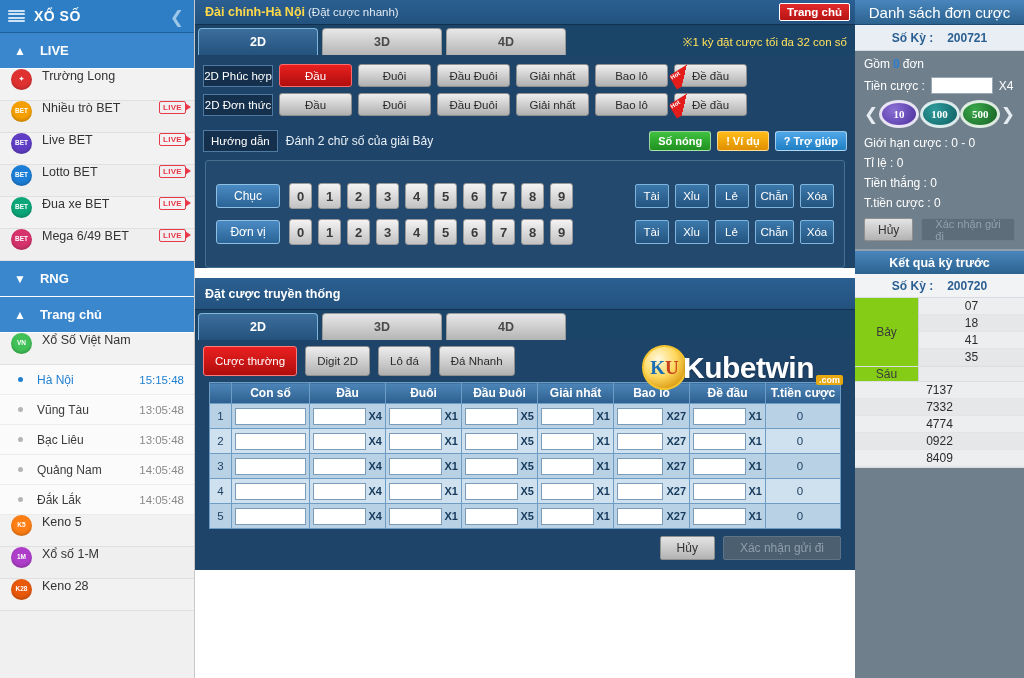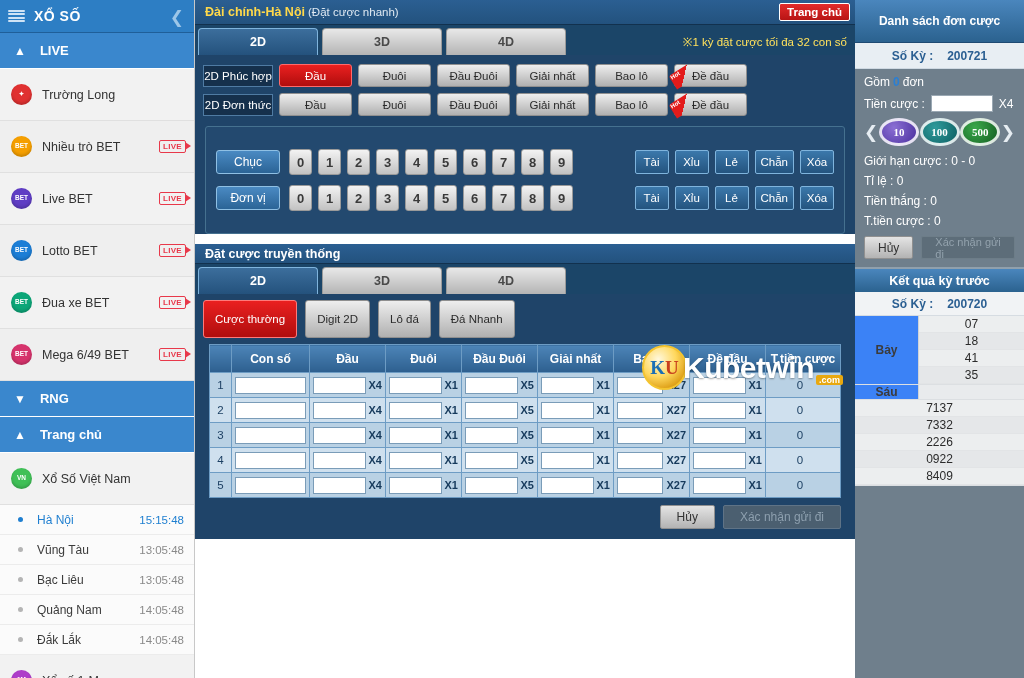--- a/index.html
+++ b/index.html
@@ -26,21 +26,21 @@
   .sb-collapse { position:absolute; right: 10px; top: 7px; color:#9cc6e8; font-size: 17px; }
 
   .sb-group {
     height: 36px; background: #3a87cd; display:flex; align-items:center;
     padding-left: 14px; color:#fff; font-size: 13px; font-weight:bold;
     border-bottom: 1px solid #fff;
   }
   .sb-group .chev { margin-right: 14px; font-size: 12px; color:#ffffff; display:inline-block; }
 
   .sb-item {
-    height: 52px; background:#f2f2f2; display:flex; align-items:center;
+    height: 32px; background:#f2f2f2; display:flex; align-items:flex-start;
     padding: 0 8px 0 11px; border-bottom: 1px solid #e0e0e0; font-size: 12.5px;
     color:#333; position: relative;
   }
   .sb-item:nth-child(even) { background:#efefef; }
   .sb-ico {
     width: 21px; height: 21px; border-radius: 50%; flex:0 0 21px; margin-right: 10px;
     display:flex; align-items:center; justify-content:center;
     font-size: 6.5px; font-weight:bold; color:#fff; line-height:1.0; text-align:center;
     box-shadow: inset 0 -2px 3px rgba(0,0,0,.18);
   }
@@ -144,37 +144,37 @@
   }
   .gapfill { flex:1; }
   .sqbtn {
     min-width: 34px; height: 24px; padding: 0 5px; margin-left: 6px; border-radius:2px;
     display:flex; align-items:center; justify-content:center;
     font-size: 11.5px; color:#fff; background: linear-gradient(#3b78ab,#24547f);
     border:1px solid #7fb4dd;
   }
 
   
-  .tbhead { height: 20px; background: linear-gradient(#2b5f92,#23527e); display:flex;
+  .tbhead { height: 32px; background: linear-gradient(#2b5f92,#23527e); display:flex;
             align-items:center; padding-left: 10px; border-bottom:1px solid #12314e; }
   .tbhead span { color:#fff; font-size:12.5px; font-weight:bold; }
 
   .modebar { background:#1f4469; padding: 6px 0 6px 8px; display:flex; align-items:center; }
   .mbtn {
-    height: 38px; padding: 0 11px; margin-right: 8px; border-radius:3px;
+    height: 30px; padding: 0 11px; margin-right: 8px; border-radius:3px;
     display:flex; align-items:center; justify-content:center; font-size:11.5px; color:#2b2b2b;
     background: linear-gradient(#eeeeee,#b0b0b0); border:1px solid #8f8f8f;
   }
   .mbtn.red { background: linear-gradient(#ea2020,#b00d0d); color:#fff; border-color:#ff7a7a; }
 
   .tblwrap { padding: 0 14px 0 14px; background:#1f4469; }
   table.bet { width: 100%; border-collapse: collapse; table-layout: fixed; }
   table.bet th {
     background: linear-gradient(#4d85b8,#2d5f8f); color:#fff; font-size: 12px; font-weight:bold;
-    height: 28px; border:1px solid #6d9cc4;
+    height: 21px; border:1px solid #6d9cc4;
   }
   table.bet td {
     border:1px solid #6d9cc4; height: 25px; background:#a8c6de; text-align:center;
     font-size:11.5px; color:#1d4063;
   }
   table.bet tr:nth-child(odd) td { background:#b9d1e4; }
   table.bet tr:nth-child(even) td { background:#cfe0ee; }
   td.idx { color:#1d4063; font-weight:normal; font-size: 12px; }
   .cellflex { display:flex; align-items:center; justify-content:center; gap:3px; padding: 0 3px; }
   .inp { background:#fff; border:1px solid #7a9cb8; height: 17px; flex:1 1 auto; min-width: 10px; }
@@ -200,23 +200,23 @@
   }
   .kube-coin span.k { color:#1c6fb5; }
   .kube-coin span.u { color:#c8401f; }
   .kube-word { font-size: 30px; font-weight:bold; color:#ffffff; margin-left: -4px;
                letter-spacing:-.5px; text-shadow: 0 1px 2px rgba(0,0,0,.35); }
   .kube-com { font-size: 9px; font-weight:bold; color:#ffffff; background:#e8a80f;
               border-radius:2px; padding: 0 3px; align-self:flex-end; margin: 0 0 5px 2px; }
 
   
   .right { width: 169px; flex: 0 0 169px; height: 678px; background:#6f7f8c; }
-  .rp-title { height: 43px; background: linear-gradient(#4a86bd,#2b628f); color:#fff;
+  .rp-title { height: 25px; background: linear-gradient(#4a86bd,#2b628f); color:#fff;
               display:flex; align-items:center; justify-content:center;
-              font-size: 12px; font-weight:bold; border-bottom:1px solid #1e4a72; }
+              font-size: 15px; font-weight:normal; border-bottom:1px solid #1e4a72; }
   .rp-ky { height: 26px; background:#e8eef3; display:flex; align-items:center;
            justify-content:center; gap: 14px; font-size: 12px; font-weight:bold; color:#2b5f92;
            border-bottom:1px solid #cfd9e2; }
   .rp-sub { height: 22px; background:#e0e6eb; display:flex; align-items:center;
             justify-content:center; font-size: 11px; color:#444; border-bottom:1px solid #c9d2da; }
   .rp-list { height: 122px; background:#f5f6f7; padding: 7px 8px; font-size: 13px; color:#222;
              border-bottom: 2px solid #90a0ad; }
   .rp-body { padding: 6px 9px 8px 9px; color:#ffffff; font-size: 12px; }
   .rp-line { margin-bottom: 6px; display:flex; align-items:center; }
   .rp-line .blue { color:#2a7fd4; font-weight:bold; margin: 0 3px; }
@@ -237,22 +237,22 @@
   .rbtn.dim  { background:#5d6d79; color:#93a2ad; border:1px solid #6d7d88; font-size:11px; }
 
   .rs-title { height: 25px; background: linear-gradient(#4a86bd,#2b628f); color:#fff;
               display:flex; align-items:center; justify-content:center;
               font-size: 12.5px; font-weight:bold; border-top: 2px solid #90a0ad; }
   .rs-ky { height: 24px; background:#f1f3f5; display:flex; align-items:center;
            justify-content:center; gap: 14px; font-size: 12px; font-weight:bold; color:#2b5f92;
            border-bottom:1px solid #d6dce2; }
   .rs-grid { background:#e9ebed; }
   .rs-row { display:flex; border-bottom:1px solid #dcdfe2; }
-  .rs-lbl { width: 64px; flex:0 0 64px; background:#3b82f6; display:flex; align-items:center;
-            justify-content:center; font-size: 12px; color:#3b3b3b; border-right:1px solid #d0d3d6;font-weight:bold; }
+  .rs-lbl { width: 64px; flex:0 0 64px; background:#84cc16; display:flex; align-items:center;
+            justify-content:center; font-size: 12px; color:#3b3b3b; border-right:1px solid #d0d3d6; }
   .rs-vals { flex:1; }
   .rs-val { height: 17px; display:flex; align-items:center; justify-content:center;
             font-size: 12px; color:#2b2b2b; border-bottom:1px solid #e2e4e6; background:#eceeef; }
   .rs-val:nth-child(even) { background:#e5e7e9; }
 </style>
 </head>
 <body>
 
 <div class="app">
 
@@ -339,20 +339,24 @@
       <span class="nm">Quảng Nam</span>
       <span class="tm">14:05:48</span>
     </div>
     <div class="sb-sub">
       <span class="dot"></span>
       <span class="nm">Đắk Lắk</span>
       <span class="tm">14:05:48</span>
     </div>
 
     <div class="sb-item">
+      <span class="sb-ico" style="background:#fd7e14">K5</span>
+      <span class="sb-label">Keno 5</span>
+    </div>
+    <div class="sb-item">
       <span class="sb-ico" style="background:#ae3ec9">1M</span>
       <span class="sb-label">Xổ số 1-M</span>
     </div>
     <div class="sb-item">
       <span class="sb-ico" style="background:#e8590c">K28</span>
       <span class="sb-label">Keno 28</span>
     </div>
 
   </aside>
 
@@ -386,20 +390,27 @@
         <div class="opt-tag">2D Đơn thức</div>
         <div class="gbtn">Đầu</div>
         <div class="gbtn">Đuôi</div>
         <div class="gbtn">Đầu Đuôi</div>
         <div class="gbtn">Giải nhất</div>
         <div class="gbtn">Bao lô</div>
         <div class="gbtn hot">Đề đầu</div>
       </div>
     </div>
 
+    <div class="guide">
+      <span class="guide-tag">Hướng dẫn</span>
+      <span class="guide-txt">Đánh 2 chữ số của giải Bảy</span>
+      <span class="pillbtn green">Số nóng</span>
+      <span class="pillbtn gold">! Ví dụ</span>
+      <span class="pillbtn blue">? Trợ giúp</span>
+    </div>
 
     <div style="background:#1f4469;">
       <div class="numbox">
         <div class="numrow">
           <div class="lbl-btn">Chục</div>
           <div class="numbtn">0</div>
           <div class="numbtn">1</div>
           <div class="numbtn">2</div>
           <div class="numbtn">3</div>
           <div class="numbtn">4</div>
@@ -784,21 +795,21 @@
           <div class="rs-val">35</div>
         </div>
       </div>
       <div class="rs-row">
         <div class="rs-lbl">Sáu</div>
       </div>
       <div class="rs-row">
         <div class="rs-vals">
           <div class="rs-val">7137</div>
           <div class="rs-val">7332</div>
-          <div class="rs-val">2226</div>
+          <div class="rs-val">4774</div>
           <div class="rs-val">0922</div>
           <div class="rs-val">8409</div>
         </div>
       </div>
     </div>
   </aside>
 
 </div>
 
 </body></html>

